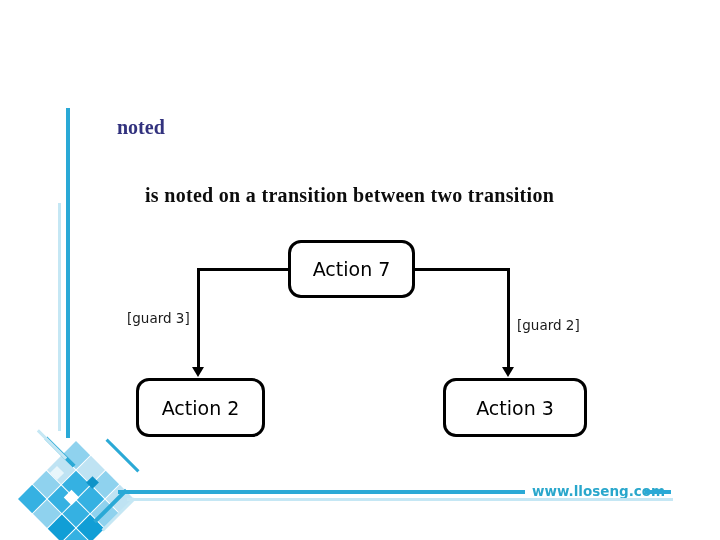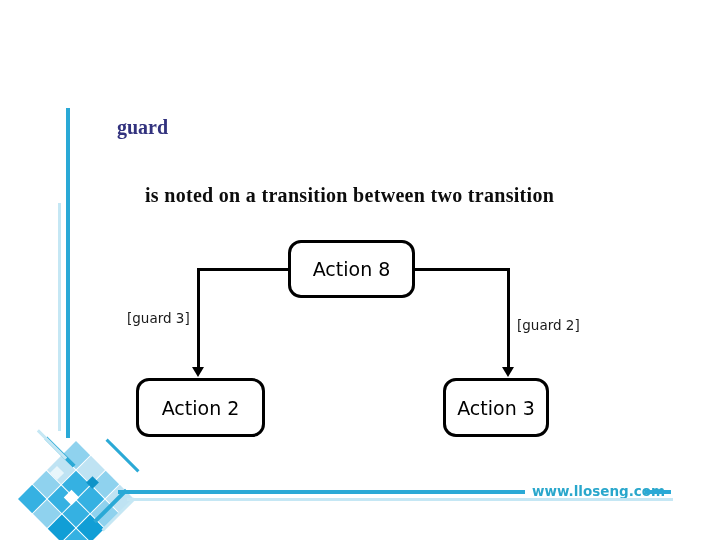--- a/index.html
+++ b/index.html
@@ -26,21 +26,21 @@
   
   .action-box{
     position:absolute;box-sizing:border-box;
     border:3px solid #000;border-radius:13px;background:#fff;
     display:flex;align-items:center;justify-content:center;
     font-family:"DejaVu Sans",sans-serif;font-size:19px;color:#000;
     white-space:pre;
   }
   #action1{left:288px;top:240px;width:127px;height:58px;}
   #action2{left:136px;top:378px;width:129px;height:59px;}
-  #action3{left:443px;top:378px;width:106px;height:59px;}
+  #action3{left:443px;top:378px;width:144px;height:59px;}
   .edge{position:absolute;background:#000;}
   #edge-left-h{left:197px;top:268px;width:92px;height:3px;}
   #edge-left-v{left:197px;top:268px;width:3px;height:101px;}
   #edge-right-h{left:413px;top:268px;width:97px;height:3px;}
   #edge-right-v{left:507px;top:268px;width:3px;height:101px;}
   .arrow-down{
     position:absolute;width:0;height:0;
     border-left:6.5px solid transparent;border-right:6.5px solid transparent;
     border-top:10px solid #000;
   }
@@ -88,34 +88,34 @@
 </style>
 </head>
 <body>
 
 <div id="slide">
 
 
   <div class="vline-teal teal"></div>
   <div class="vline-light lightblue"></div>
 
-  <div class="heading-guard">guard</div>
+  <div class="heading-guard">noted</div>
   <div class="subtitle">is noted on a transition between two transition</div>
 
   <div class="edge" id="edge-left-h"></div>
   <div class="edge" id="edge-left-v"></div>
   <div class="arrow-down" id="arrow-left"></div>
   <div class="edge" id="edge-right-h"></div>
   <div class="edge" id="edge-right-v"></div>
   <div class="arrow-down" id="arrow-right"></div>
 
   <div class="guard-label" id="guard1">[guard 3]</div>
   <div class="guard-label" id="guard2">[guard 2]</div>
 
-  <div class="action-box" id="action1">Action 8</div>
+  <div class="action-box" id="action1">Action 7</div>
   <div class="action-box" id="action2">Action 2</div>
   <div class="action-box" id="action3">Action 3</div>
 
   <div class="mosaic">
     <div class="m2"></div>
       <div class="m1"></div>
       <div class="m2"></div>
       <div class="m1"></div>
     <div class="m1"></div>
       <div class="m3"></div>

